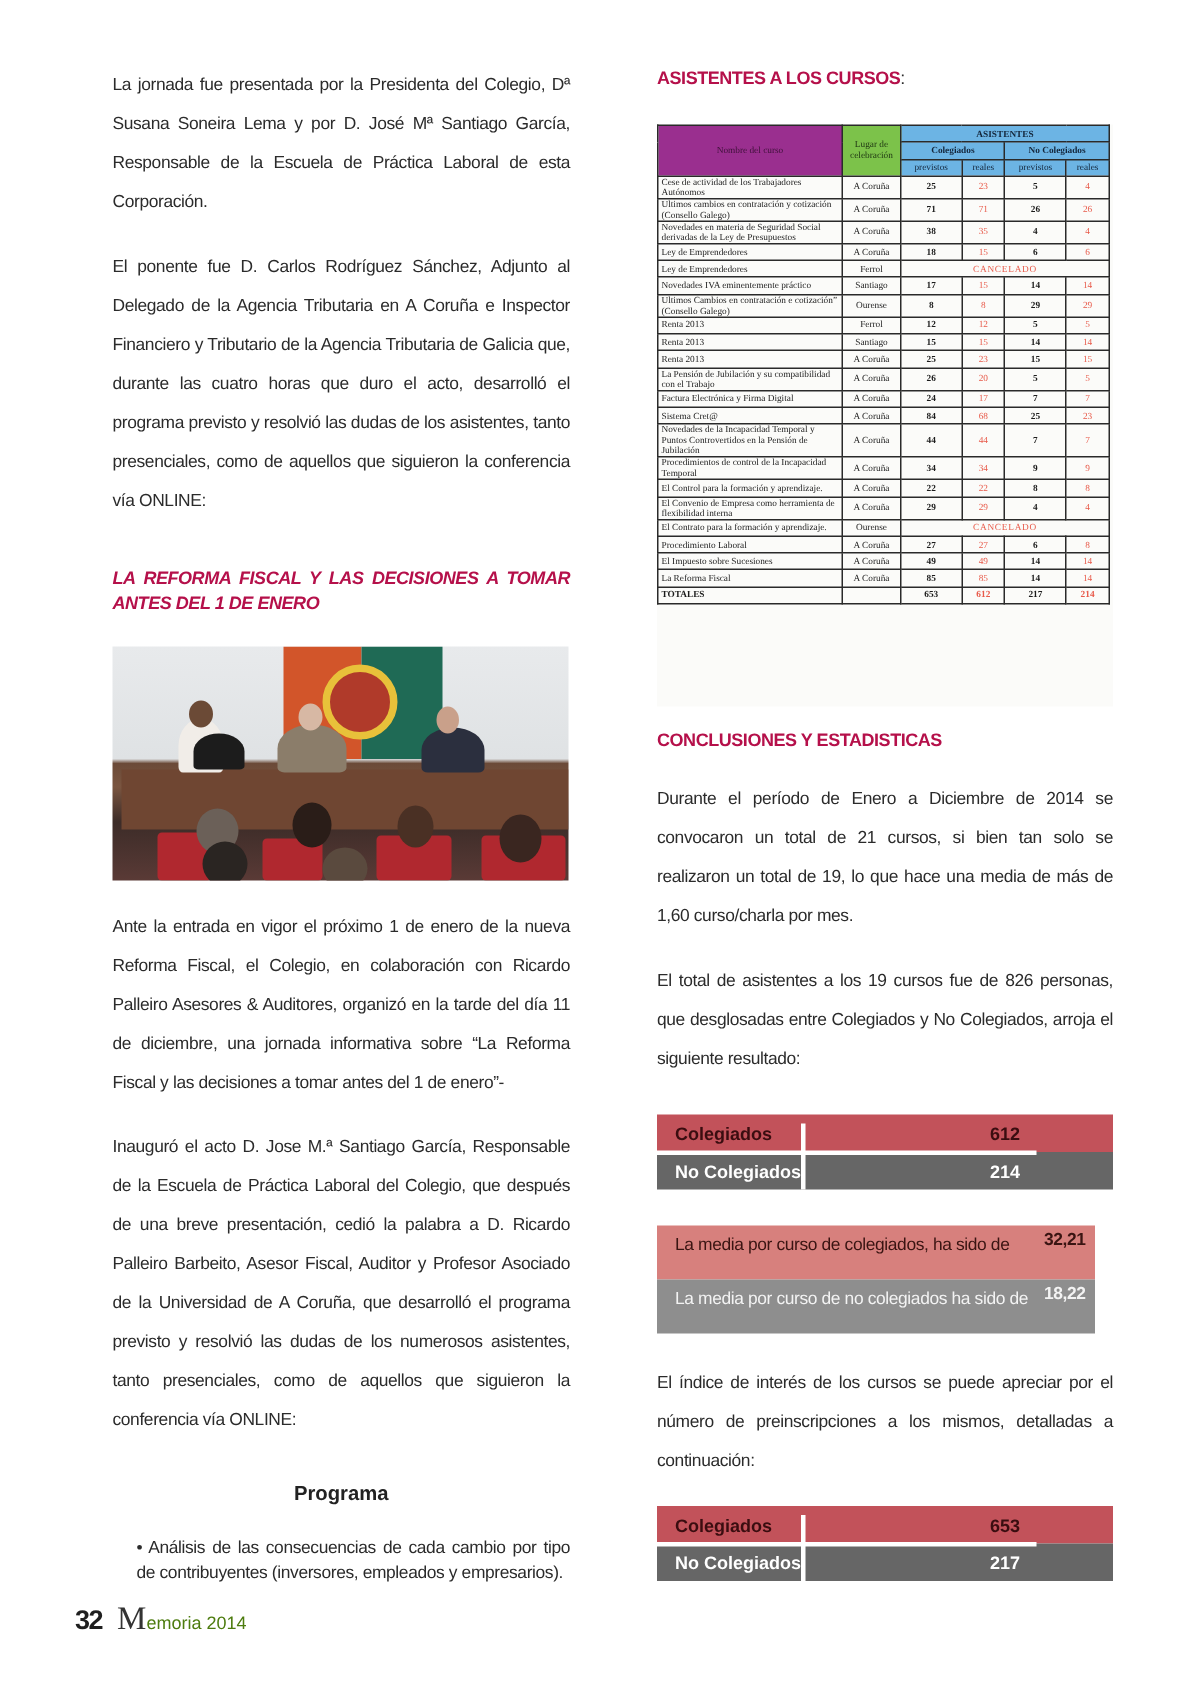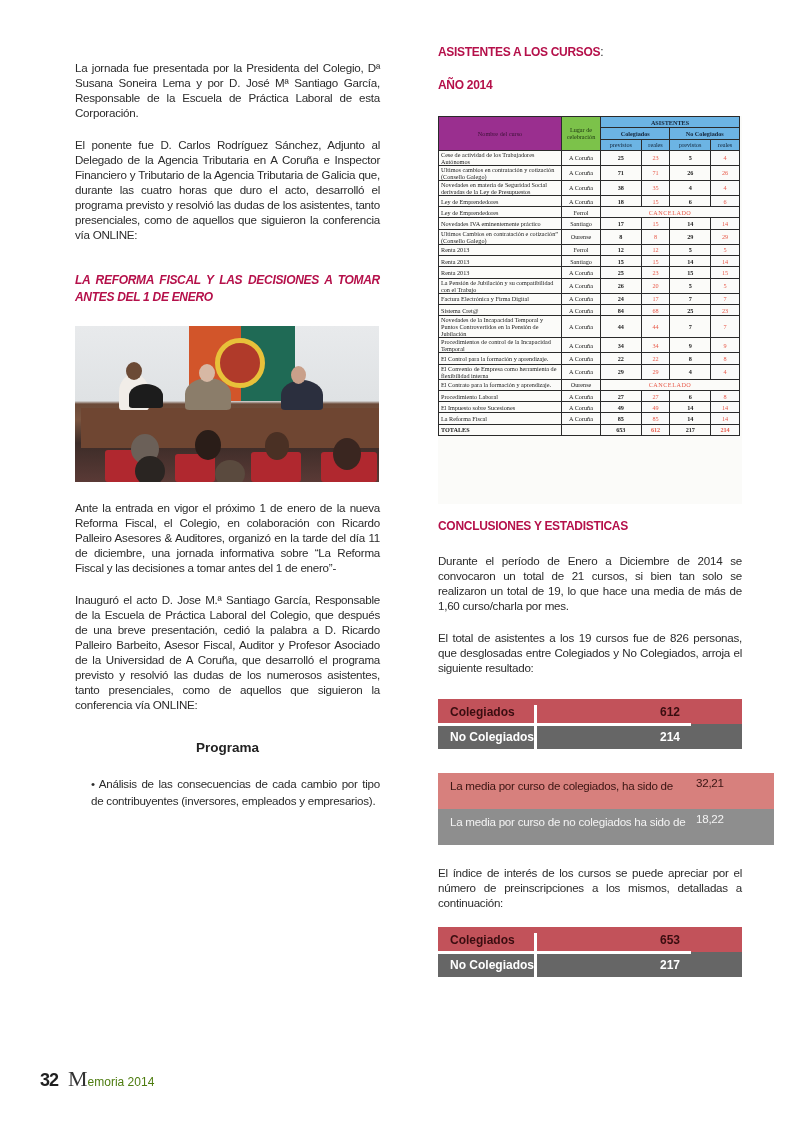--- a/index.html
+++ b/index.html
@@ -1,21 +1,21 @@
 <!DOCTYPE html>
 <html><head>
 <meta charset="utf-8">
 <style>
   html, body { margin: 0; padding: 0; background: #ffffff; }
   body { width: 794px; height: 1123px; position: relative; overflow: hidden;
          font-family: "Liberation Sans", sans-serif; color: #2b2b2b; }
   .col { position: absolute; }
   .left { left: 75px; top: 44px; width: 305px; }
   .right { left: 438px; top: 44px; width: 304px; }
-  p.body { font-size: 11.6px; line-height: 15px; margin: 16px 0 17px 0; text-align: justify;
+  p.body { font-size: 11.6px; line-height: 26px; margin: 0 0 17px 0; text-align: justify;
            letter-spacing: -0.25px; font-stretch: condensed; }
   .heading { color: #b5104a; font-weight: bold; font-size: 12px; line-height: 17px;
              letter-spacing: -0.3px; margin: 0; }
   .heading-left { text-align: justify; }
   .photo { width: 304px; height: 156px; margin: 20px 0 18px 0; position: relative; overflow: hidden;
            background: linear-gradient(180deg, #e8eaec 0%, #dfe2e4 48%, #6b4a38 50%, #7a5540 60%, #3c2c28 75%, #5a3a36 100%); }
   .photo .banner-red { position: absolute; left: 114px; top: 0; width: 52px; height: 75px; background: #d2552a; }
   .photo .banner-green { position: absolute; left: 166px; top: 0; width: 54px; height: 75px; background: #1f6a55; }
   .photo .emblem { position: absolute; left: 140px; top: 12px; width: 40px; height: 40px; border-radius: 50%; border: 5px solid #e8c13a; background: #b03a2a; }
   .photo .table { position: absolute; left: 6px; top: 82px; width: 298px; height: 40px; background: #6f4632; }
@@ -39,27 +39,27 @@
   table.ct td.cancel { text-align: center; color: #e85a4a; letter-spacing: 0.5px; }
   table.ct tr.totals td { font-weight: bold; }
   .stat-box { position: relative; width: 304px; font-size: 12px; }
   .stat-row { position: relative; height: 25px; display: flex; align-items: center; font-weight: bold; }
   .stat-row .lbl { position: absolute; left: 12px; }
   .stat-row .val { position: absolute; left: 222px; }
   .red { background: #c2525a; color: #3a0d10; }
   .gray { background: #666666; color: #ffffff; }
   .divider-v { position: absolute; left: 96px; top: 6px; width: 3px; height: 44px; background: #ffffff; }
   .divider-h { position: absolute; left: 0; top: 24px; width: 253px; height: 3px; background: #ffffff; }
-  .media-box { width: 336px; margin: 24px 0 20px 0; }
+  .media-box { width: 292px; margin: 24px 0 20px 0; }
   .media-row { position: relative; height: 36px; font-size: 11.6px; letter-spacing: -0.25px; }
   .media-row .lbl { position: absolute; left: 12px; top: 6px; }
-  .media-row .val { position: absolute; left: 258px; top: 3px; }
+  .media-row .val { position: absolute; left: 258px; top: 3px; font-weight: bold; }
   .lightred { background: #d7807d; color: #3a1412; }
   .lightgray { background: #8e8e8e; color: #f3f3f3; }
-  .footer { position: absolute; left: 40px; top: 1066px; display: flex; align-items: baseline; }
+  .footer { position: absolute; left: 50px; top: 1066px; display: flex; align-items: baseline; }
   .footer .pg { font-weight: bold; font-size: 18px; color: #1f1f1f; letter-spacing: -1px; margin-right: 10px; font-stretch: condensed; }
   .footer .mem-m { font-family: "Liberation Serif", serif; font-size: 22px; color: #333; }
   .footer .mem-rest { font-size: 12px; color: #4d7c0f; }
 </style>
 </head>
 <body>
 
 <div class="col left">
   <p class="body">La jornada fue presentada por la Presidenta del Colegio, Dª Susana Soneira Lema y por D. José Mª Santiago García, Responsable de la Escuela de Práctica Laboral de esta Corporación.</p>
   <p class="body">El ponente fue D. Carlos Rodríguez Sánchez, Adjunto al Delegado de la Agencia Tributaria en A Coruña e Inspector Financiero y Tributario de la Agencia Tributaria de Galicia que, durante las cuatro horas que duro el acto, desarrolló el programa previsto y resolvió las dudas de los asistentes, tanto presenciales, como de aquellos que siguieron la conferencia vía ONLINE:</p>
@@ -96,21 +96,20 @@
   <div class="programa-title">Programa</div>
   <ul class="programa">
     <li>• Análisis de las consecuencias de cada cambio por tipo de contribuyentes (inversores, empleados y empresarios).</li>
   </ul>
 </div>
 
 <div class="col right">
   <h2 class="heading">
     <span>ASISTENTES A LOS CURSOS</span><span style="color:#2b2b2b;font-weight:normal;">:</span>
   </h2>
-  <h2 class="heading" style="margin-top:16px;">AÑO 2014</h2>
 
   <div class="courses-table" style="margin-top:22px;">
     <table class="ct" id="courses-table">
       <thead>
         <tr>
           <th class="h-name" rowspan="3">Nombre del curso</th>
           <th class="h-lugar" rowspan="3">Lugar de celebración</th>
           <th class="h-asis" colspan="4">ASISTENTES</th>
         </tr>
         <tr>

